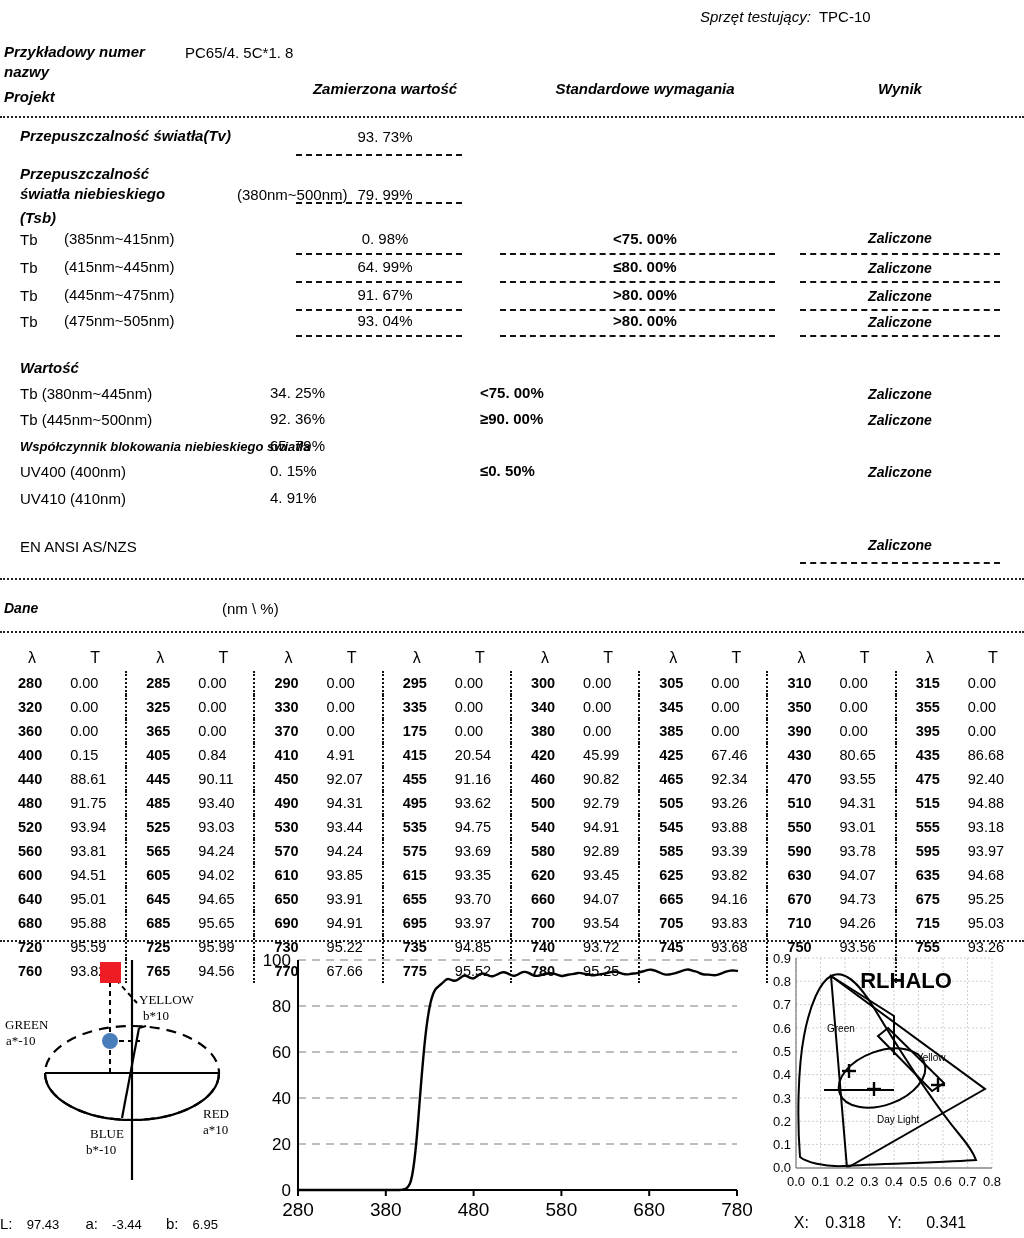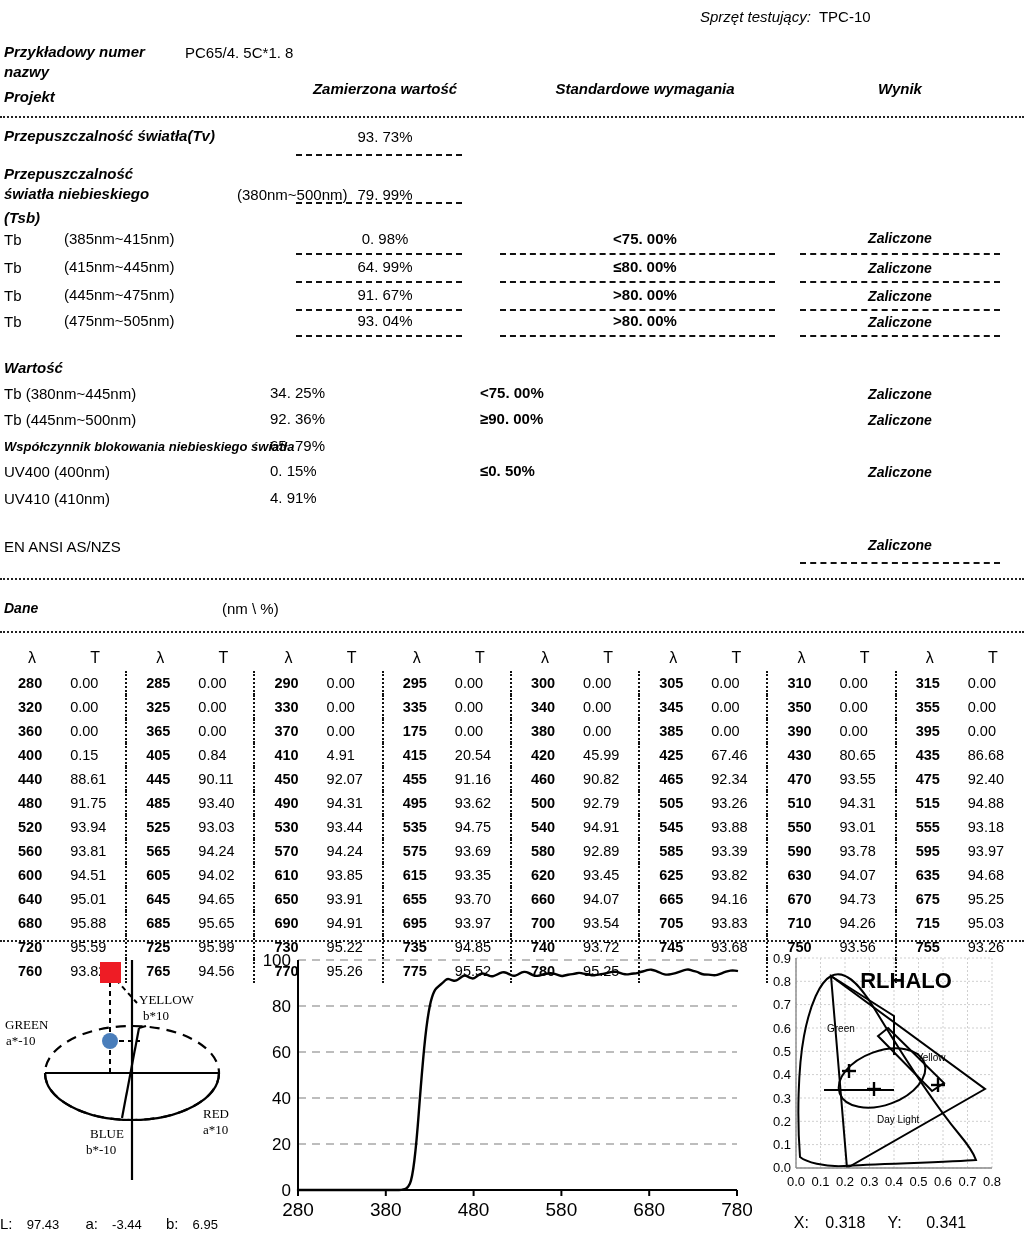--- a/index.html
+++ b/index.html
@@ -48,21 +48,21 @@
     border-top: 2px dotted #222;
   }
   .dash {
     position: absolute; height: 0;
     border-top: 2px dashed #111;
   }
 
   
   .mrow { position: absolute; left: 0; width: 1024px; font-size: 15px; }
   .mrow .name {
-    position: absolute; left: 4px; font-style: italic; font-weight: bold;
+    position: absolute; left: 20px; font-style: italic; font-weight: bold;
     line-height: 20px;
   }
   .mrow .name.nonital { font-style: normal; font-weight: normal; }
   .mrow .sub {
     position: absolute; font-style: normal; font-weight: normal;
   }
   .mrow .val {
     position: absolute; left: 285px; width: 200px; text-align: center;
     font-style: normal; font-weight: normal;
   }
@@ -576,21 +576,21 @@
           <td class="tt colgrp-t">93.26</td>
         </tr>
         <tr>
           <td class="lam colgrp-lam">760</td>
           <td class="tt colgrp-t">93.82</td>
           <td class="sep"></td>
           <td class="lam colgrp-lam">765</td>
           <td class="tt colgrp-t">94.56</td>
           <td class="sep"></td>
           <td class="lam colgrp-lam">770</td>
-          <td class="tt colgrp-t">95.26</td>
+          <td class="tt colgrp-t">67.66</td>
           <td class="sep"></td>
           <td class="lam colgrp-lam">775</td>
           <td class="tt colgrp-t">95.52</td>
           <td class="sep"></td>
           <td class="lam colgrp-lam">780</td>
           <td class="tt colgrp-t">95.25</td>
           <td class="sep"></td>
           <td class="lam colgrp-lam"></td>
           <td class="tt colgrp-t"></td>
           <td class="sep"></td>

